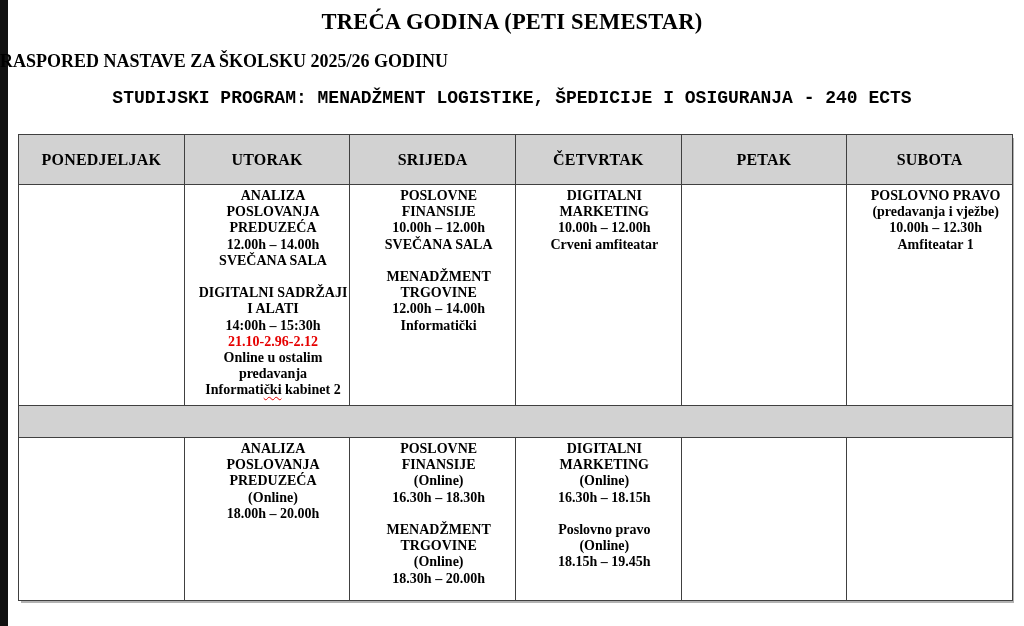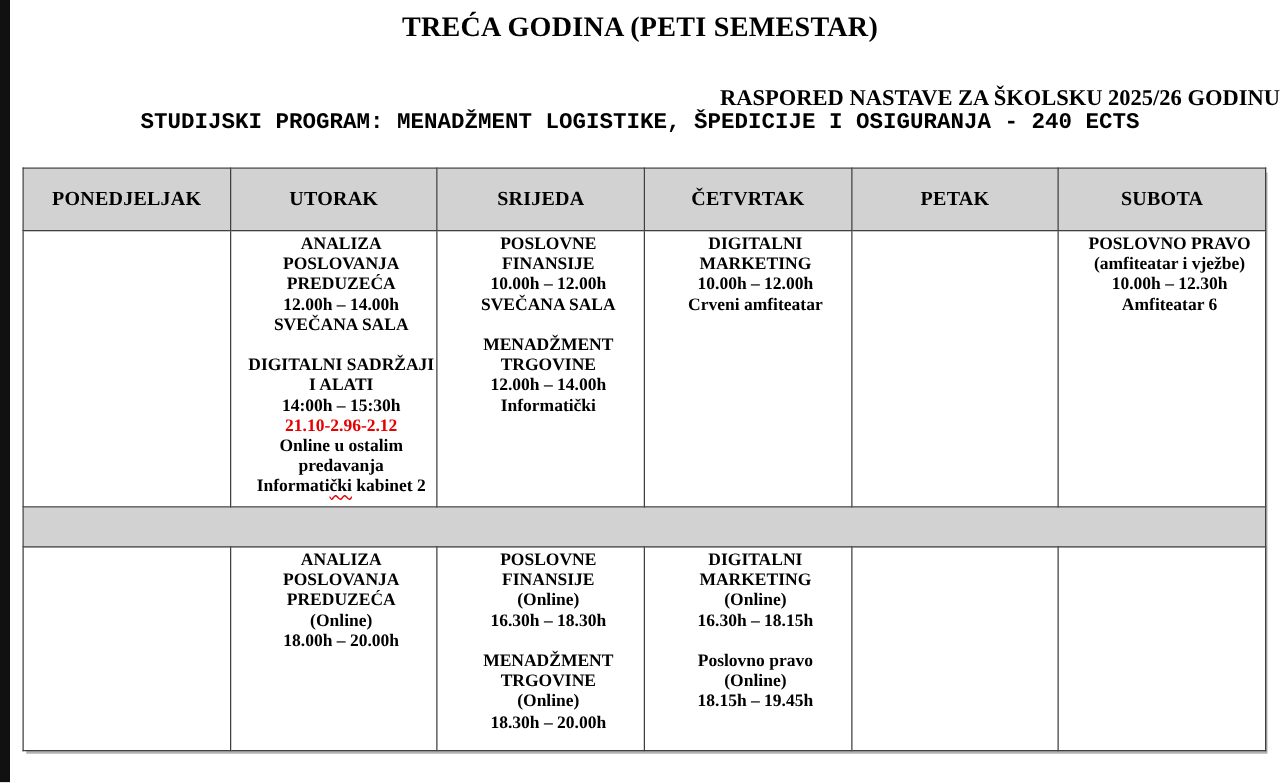--- a/index.html
+++ b/index.html
@@ -23,22 +23,22 @@
   .doc-title {
     position: absolute;
     top: 9px; left: 0; right: 0;
     text-align: center;
     font-size: 22.5px;
     line-height: 26px;
     letter-spacing: 0.2px;
   }
   .doc-subtitle {
     position: absolute;
-    top: 68px; left: 0; right: 0;
-    text-align: right;
+    top: 51px; left: 0; right: 0;
+    text-align: left;
     font-size: 18px;
     line-height: 21px;
   }
   .doc-program {
     position: absolute;
     top: 88px; left: 0; right: 0;
     text-align: center;
     font-size: 18px;
     line-height: 21px;
     font-family: Liberation Mono, monospace;
@@ -135,23 +135,23 @@
           </td>
           <td>
             <div class="line">DIGITALNI</div>
             <div class="line">MARKETING</div>
             <div class="line">10.00h – 12.00h</div>
             <div class="line">Crveni amfiteatar</div>
           </td>
           <td></td>
           <td>
             <div class="line">POSLOVNO PRAVO</div>
-            <div class="line">(amfiteatar i vježbe)</div>
+            <div class="line">(predavanja i vježbe)</div>
             <div class="line">10.00h – 12.30h</div>
-            <div class="line">Amfiteatar 6</div>
+            <div class="line">Amfiteatar 1</div>
           </td>
         </tr>
         <tr class="sep">
           <td colspan="6"></td>
         </tr>
         <tr class="r2">
           <td></td>
           <td>
             <div class="line">ANALIZA</div>
             <div class="line">POSLOVANJA</div>

